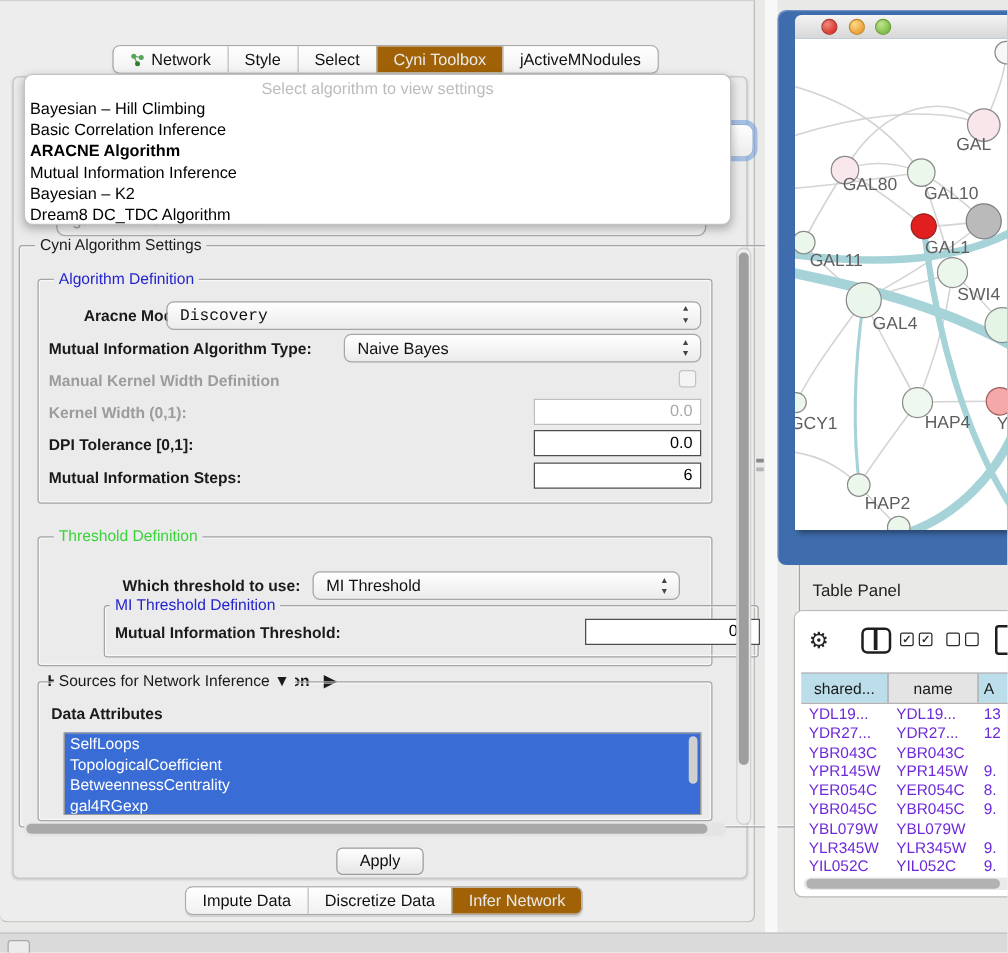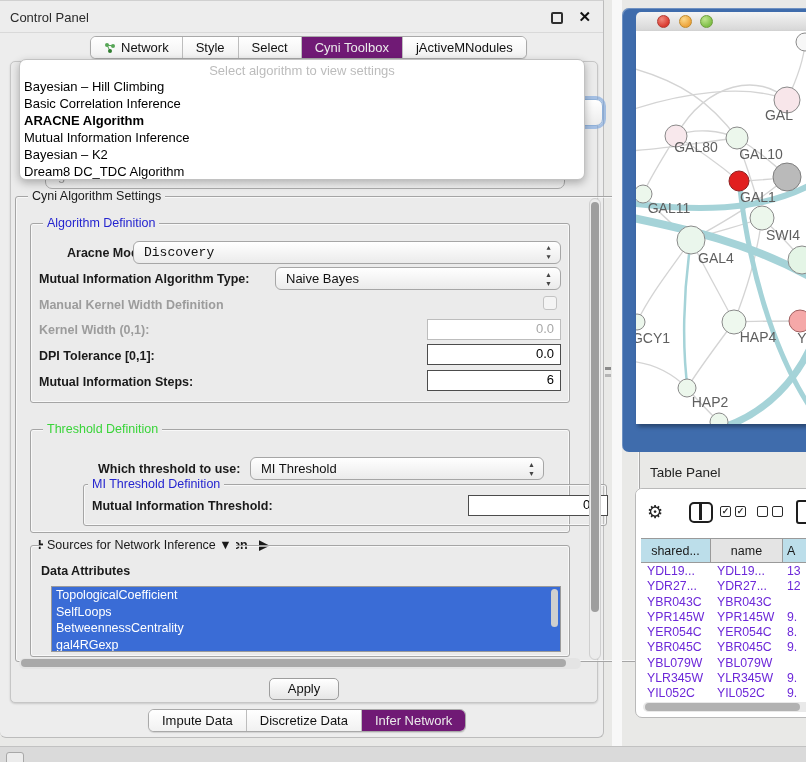--- a/index.html
+++ b/index.html
@@ -12,21 +12,21 @@
   #cp-titlebar { position:absolute; left:0; top:0; right:0; height:32px; border-bottom:1px solid #d9d9d9; }
   #cp-title { position:absolute; left:10px; top:9px; font-size:13px; color:#2b2b2b; }
   #cp-float { position:absolute; right:40px; top:11px; width:12px; height:12px; border:2px solid #2f2f2f; border-radius:2px; background:transparent; }
   #cp-close { position:absolute; right:12px; top:7px; font-size:15px; font-weight:bold; color:#111; }
 
   .tabgroup { display:flex; border:1px solid #a9a9a9; border-radius:6px; overflow:hidden; background:#fdfdfd; height:23px;
     box-shadow:0 1px 1px rgba(0,0,0,0.12); }
   .tab { display:flex; align-items:center; gap:5px; padding:0 13px; font-size:13px; line-height:21px; color:#111;
     background:linear-gradient(#ffffff,#f1f1f1); border-left:1px solid #bdbdbd; white-space:nowrap; }
   .tab:first-child { border-left:none; }
-  .tab.selected { background:#701a75; color:#ebebeb; }
+  .tab.selected { background:#a16207; color:#ebebeb; }
   #top-tabbar { position:absolute; left:90px; top:35px; }
   #bottom-tabbar { position:absolute; left:148px; top:708px; }
 
   
   #content-panel { position:absolute; left:10px; top:60px; width:588px; height:642px;
     background:#ebebeb; border:1px solid #c6c6c6; border-radius:5px; box-shadow:0 1px 2px rgba(0,0,0,0.15); }
 
   
   #hidden-combo-top { position:absolute; left:300px; top:37px; width:292px; height:27px; border-radius:7px;
     background:linear-gradient(#ffffff,#ececec); border:1px solid #8fb0d8; box-shadow:0 0 0 3px rgba(105,155,220,0.55); z-index:1; }
@@ -135,25 +135,20 @@
   #tp-hscroll .thumb { position:absolute; left:2px; top:1px; width:92%; height:8px; background:#b2b2b2; border-radius:5px; }
 
   
   #bottom-strip { position:absolute; left:0; top:746px; width:806px; height:16px; background:#dadada; border-top:1px solid #c2c2c2; }
   #bottom-mini-btn { position:absolute; left:6px; top:752px; width:18px; height:14px; border:1px solid #a8a8a8; border-radius:3px; background:#ececec; }
 </style>
 </head>
 <body>
 
 <div id="control-window">
-  <div id="cp-titlebar">
-    <span id="cp-title">Control Panel</span>
-    <span id="cp-float"></span>
-    <span id="cp-close">✕</span>
-  </div>
 
   <div id="top-tabbar" class="tabgroup">
       <div class="tab">
         <svg width="12" height="12">
           <line x1="3" y1="3" x2="9" y2="4" stroke="#4a9e4a"></line>
           <line x1="3" y1="3" x2="6" y2="9" stroke="#4a9e4a"></line>
           <circle cx="3" cy="3" r="2" fill="#57a657"></circle>
           <circle cx="9" cy="4" r="2" fill="#57a657"></circle>
           <circle cx="6" cy="9" r="2" fill="#2f7d2f"></circle>
         </svg>
@@ -243,22 +238,22 @@
       </div>
 
       <div id="sources-group" class="groupbox">
         <span class="grouptitle">
           <span>Sources for Network Inference</span>
           <span>▼</span>
         </span>
         <span id="data-attr-label">Data Attributes</span>
         <div id="attr-list">
           <div id="attr-items">
+              <div class="attr-item">SelfLoops</div>
               <div class="attr-item">TopologicalCoefficient</div>
-              <div class="attr-item">SelfLoops</div>
               <div class="attr-item">BetweennessCentrality</div>
               <div class="attr-item">gal4RGexp</div>
             </div>
           <div id="attr-scroll">
               <div class="thumb"></div>
             </div>
         </div>
       </div>
     </div>
 

